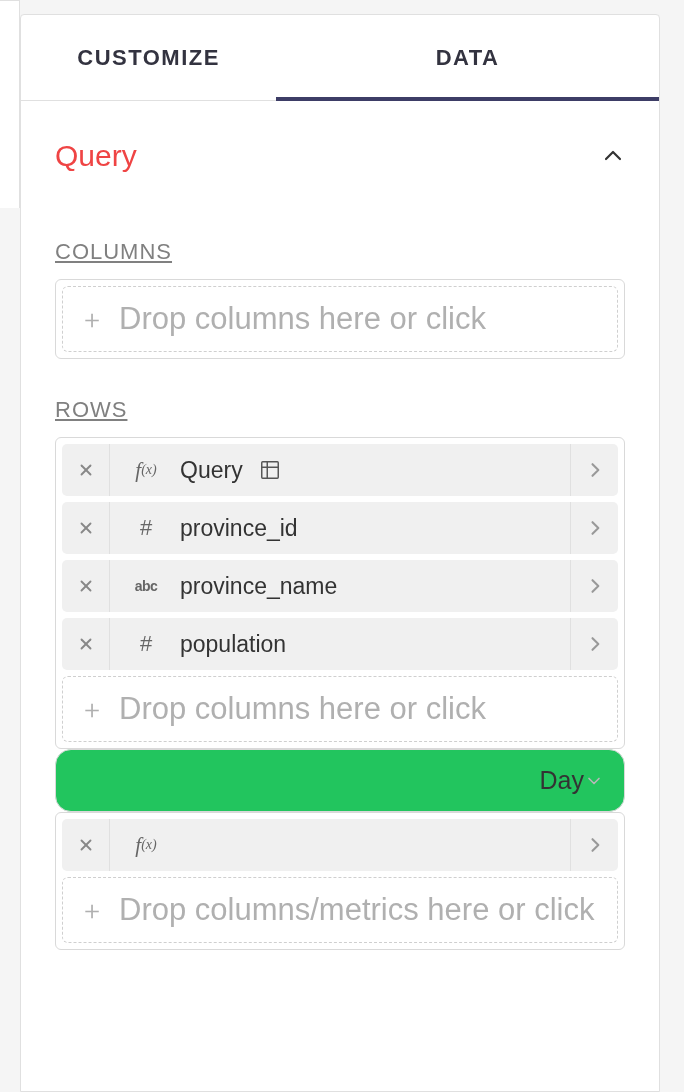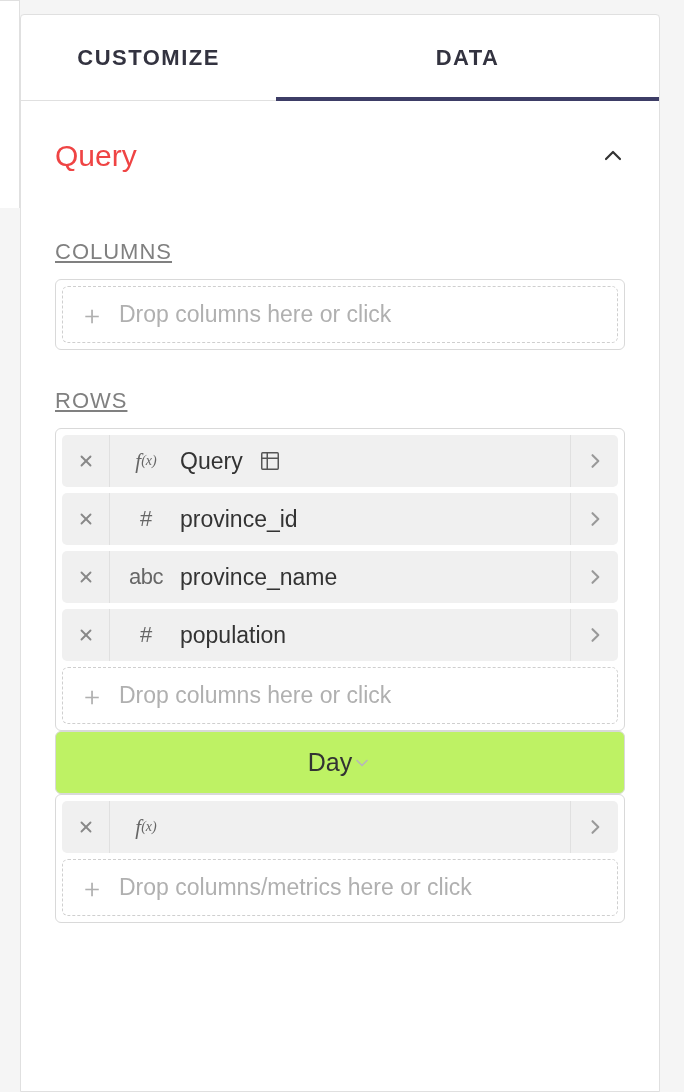--- a/index.html
+++ b/index.html
@@ -100,21 +100,21 @@
   gap: 14px;
 }
 .dropzone .plus {
   color: #b0b0b0;
   font-size: 26px;
   line-height: 1;
   font-weight: 400;
 }
 .dropzone .placeholder {
   color: #b0b0b0;
-  font-size: 23px;
+  font-size: 31px;
 }
 .row-list {
   display: flex;
   flex-direction: column;
   gap: 6px;
 }
 .row-item {
   display: flex;
   align-items: stretch;
   background: #f0f0f0;
@@ -140,48 +140,48 @@
   color: #333;
 }
 .row-type-icon {
   width: 44px;
   display: flex;
   align-items: center;
   justify-content: center;
   color: #666;
   font-size: 19px;
 }
-.row-type-icon.abc { font-size: 22px; letter-spacing: -0.5px; }
+.row-type-icon.abc { font-size: 14px; letter-spacing: -0.5px; font-weight: bold; }
 .row-type-icon.hash { font-size: 22px; }
 .row-type-icon.fx { font-style: italic; font-family: Georgia, serif; font-size: 21px; }
 .row-extra-icon {
   margin-left: 4px;
   display: inline-flex;
   align-items: center;
 }
 .row-expand {
   width: 48px;
   display: flex;
   align-items: center;
   justify-content: center;
   border-left: 1px solid #e0e0e0;
   cursor: pointer;
   color: #999;
 }
 .select {
   border: 1px solid #d9d9d9;
-  border-radius: 6px;
+  border-radius: 16px;
   padding: 16px 20px;
   display: flex;
   align-items: center;
-  justify-content: center;
+  justify-content: flex-end;
   font-size: 25px;
   color: #333;
   cursor: pointer;
-  background: #bef264;
+  background: #22c55e;
 }
 .select .chevron { color: #b8b8b8; }
 svg { display: block; }
 </style>
 </head>
 <body>
 
 <div class="sidebar-border"></div>
 
 <div class="panel">

